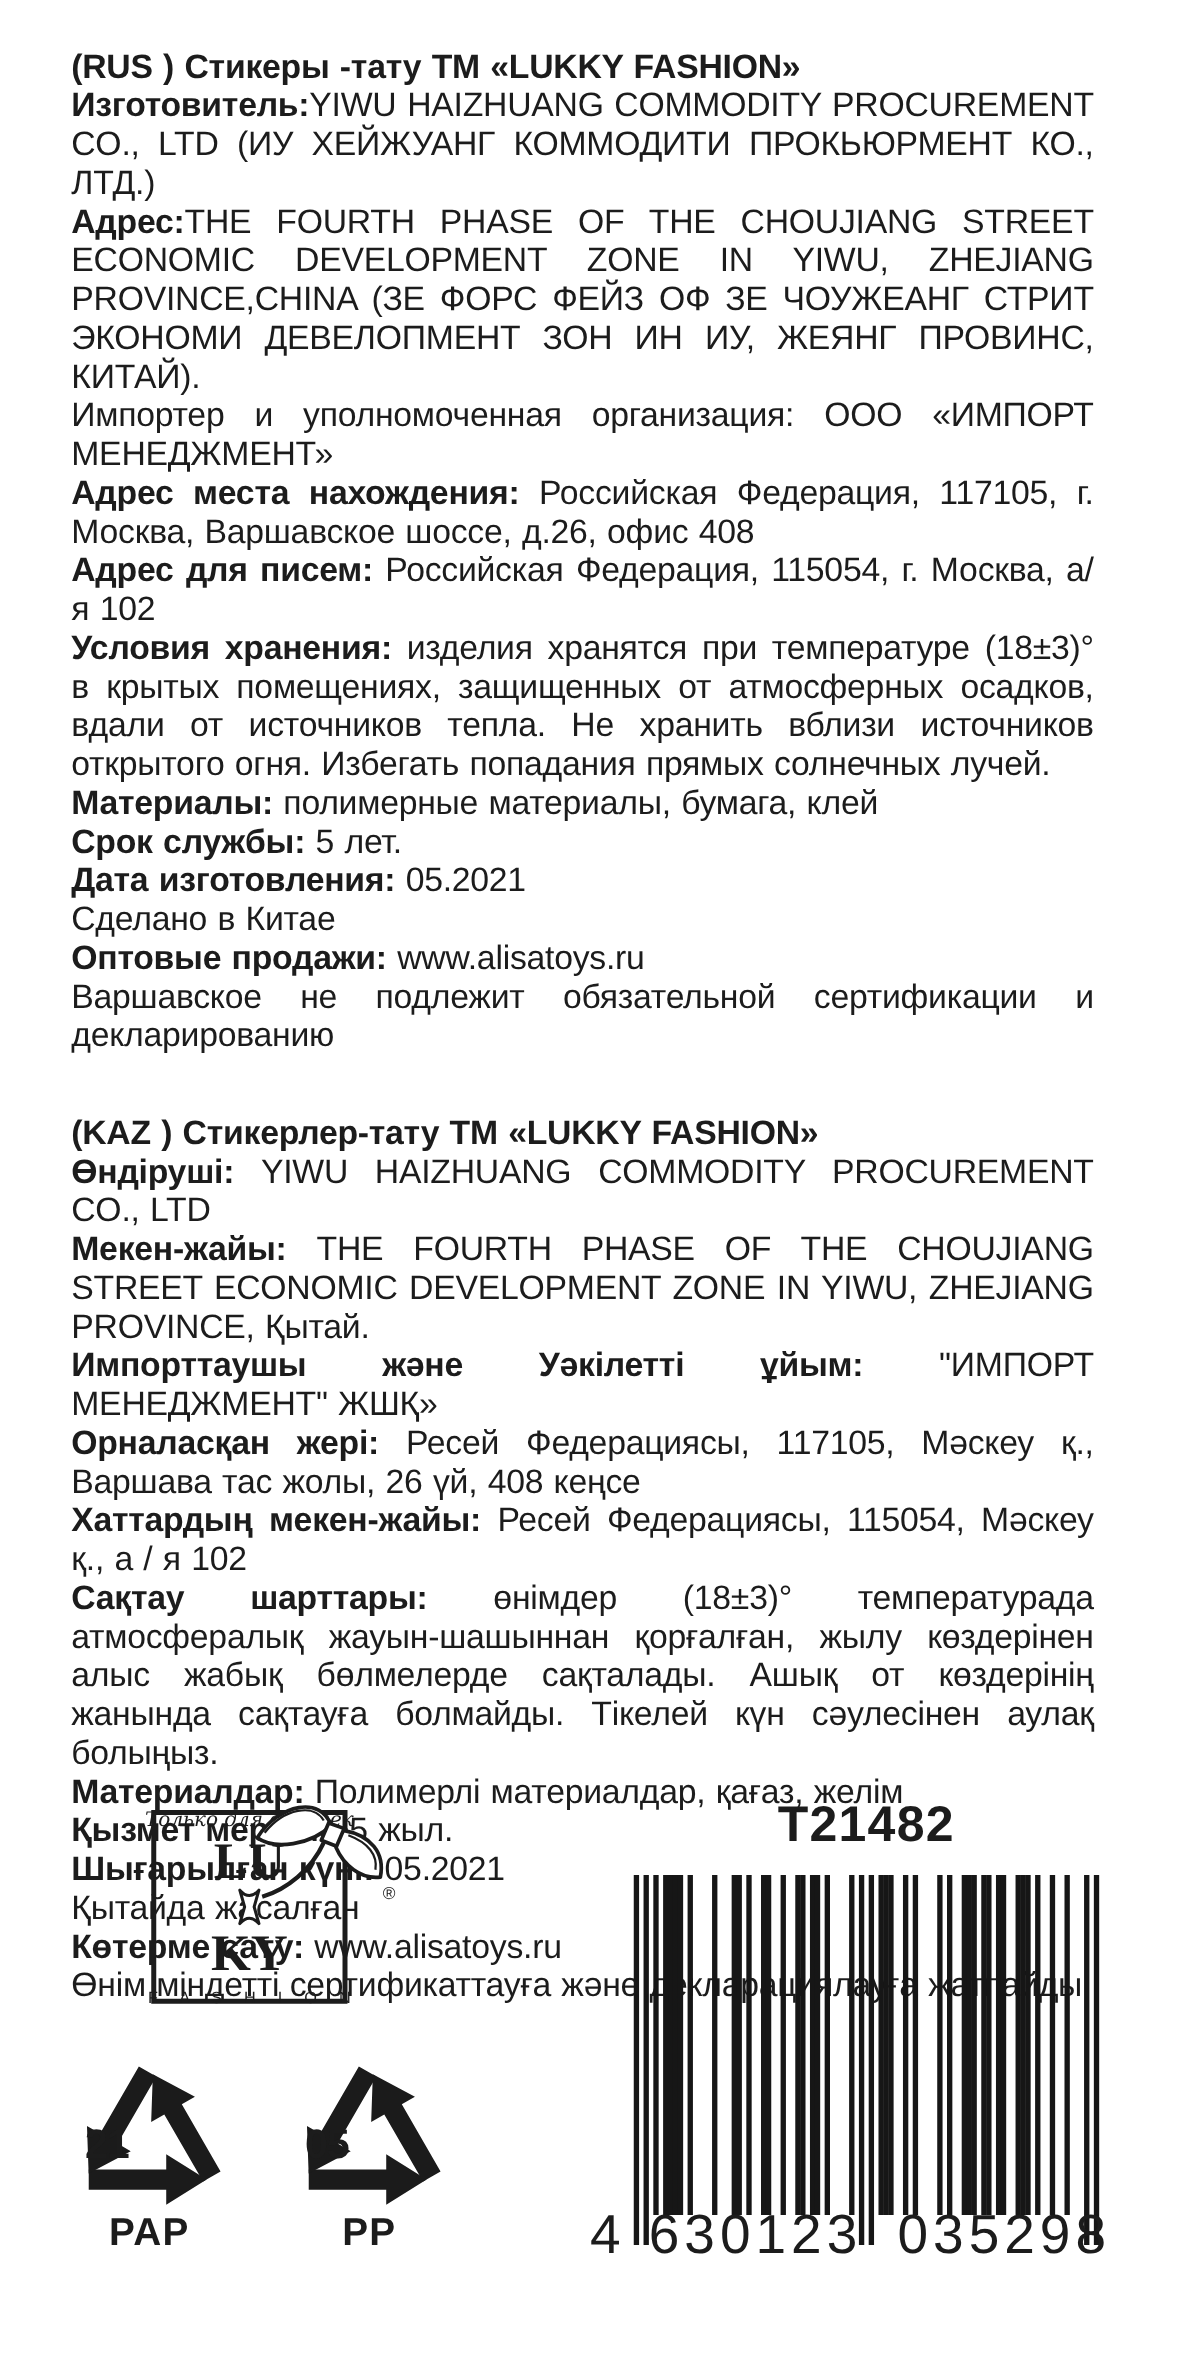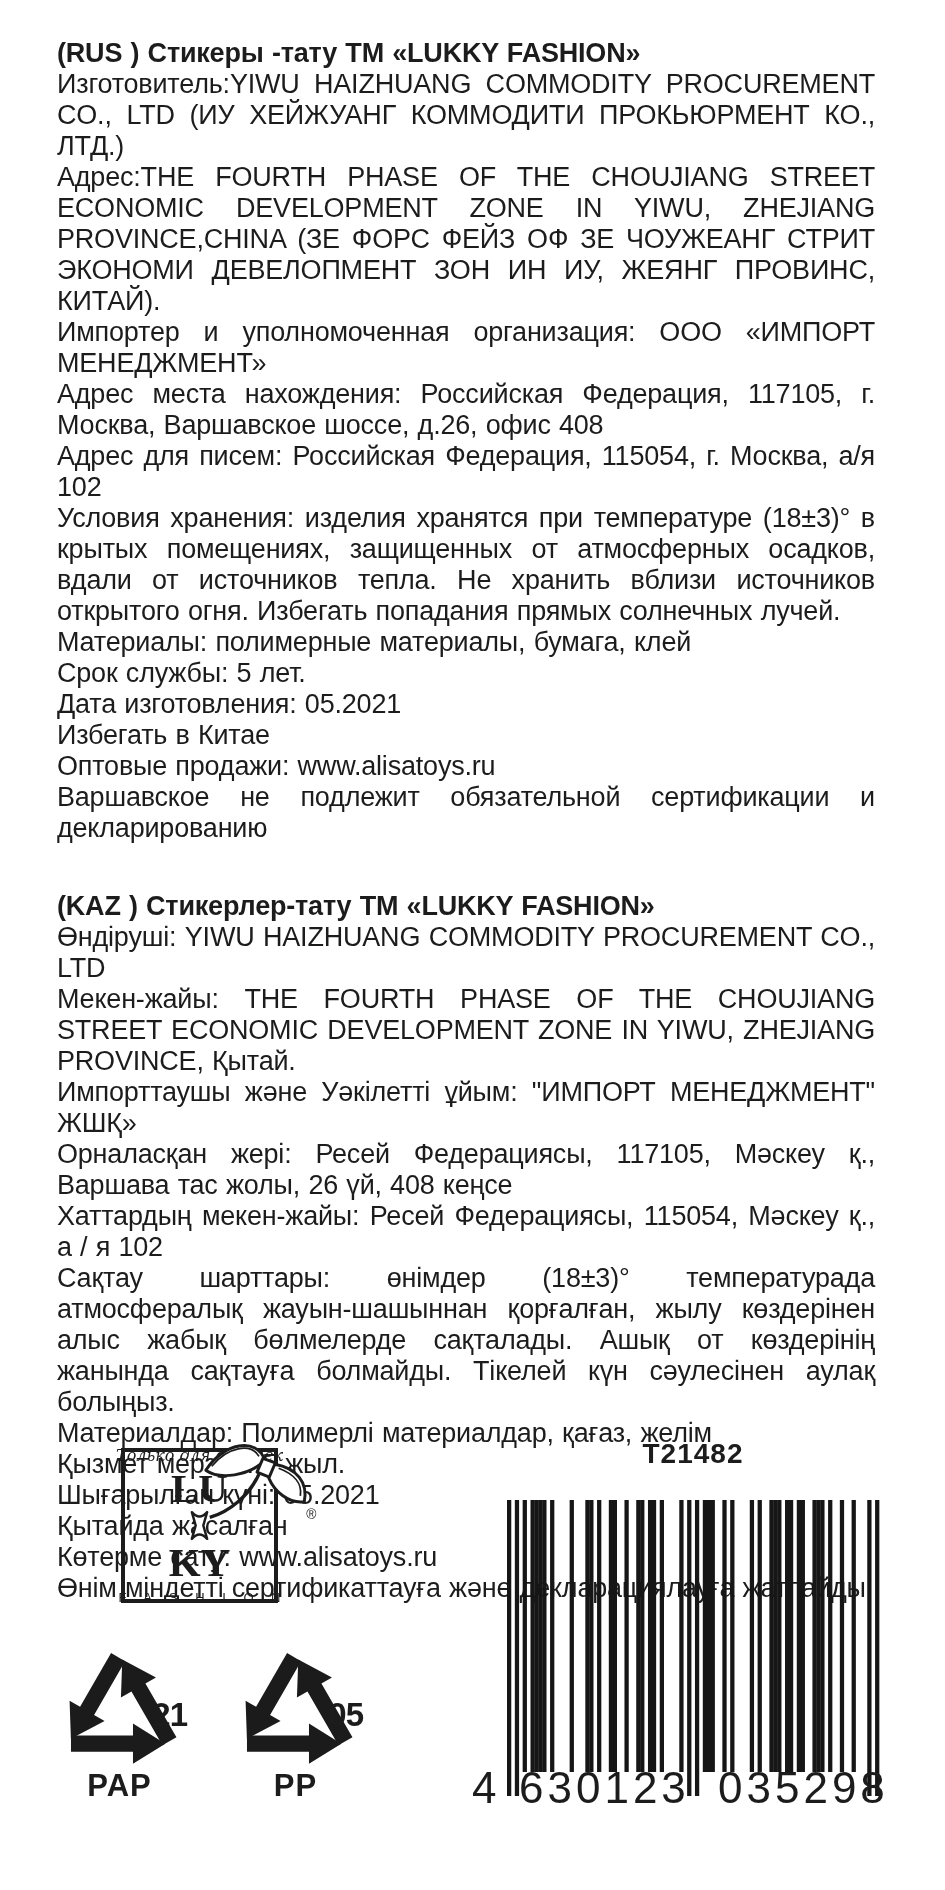--- a/index.html
+++ b/index.html
@@ -10,21 +10,21 @@
   }
   
   .textblock{
     position:absolute;left:57px;top:38px;width:818px;
     font-size:27px;line-height:31px;text-align:justify;
     letter-spacing:-0.2px;word-spacing:1px;
   }
   .textblock p{margin:0;}
   .textblock .title{font-weight:700;text-align:left;}
   .gap{height:47px;}
-  .textblock b{font-weight:400;}
+  .textblock b{font-weight:700;}
   
   .logo-box{
     position:absolute;left:121px;top:1448px;width:157px;height:155px;
     border:4px solid #1c1c1c;box-sizing:border-box;
     display:flex;flex-direction:column;align-items:center;justify-content:center;
   }
   .logo-tagline{
     font-family:"DejaVu Serif","Liberation Serif",serif;font-style:italic;
     font-size:16px;white-space:nowrap;margin-top:0;
   }
@@ -33,33 +33,33 @@
     font-size:41px;line-height:1;display:flex;align-items:center;margin-top:3px;flex-direction:column;
   }
   .minibow{width:21px;height:33px;margin:0 1px;}
   .logo-fashion{
     font-size:13px;letter-spacing:7px;margin-top:7px;padding-left:7px;white-space:nowrap;
   }
   .bow{position:absolute;top:-16px;right:-48px;width:128px;height:92px;}
   
   .tcode{
     position:absolute;left:507px;top:1438px;width:372px;text-align:center;
-    font-size:28px;font-weight:700;letter-spacing:1px;
+    font-size:40px;font-weight:700;letter-spacing:1px;
   }
   .barcode{position:absolute;left:507px;top:1500px;width:372px;height:312px;}
   .barcode svg{position:absolute;left:0;top:0;overflow:visible;}
   .bc-digit{position:absolute;top:266px;font-size:44px;line-height:1;}
   .bc-first{left:-35px;}
   .bc-left{left:12px;width:162px;text-align:center;letter-spacing:4px;}
   .bc-right{left:198px;width:166px;text-align:center;letter-spacing:4px;margin-left:13px;}
   
   .recycle{position:absolute;top:1652px;width:135px;text-align:center;}
   .recycle svg{width:135px;height:124px;display:block;}
   .recycle-num{
-    position:absolute;left:0;top:44px;width:100%;text-align:right;
+    position:absolute;left:16px;top:44px;width:100%;text-align:left;
     font-size:33px;font-weight:700;letter-spacing:-1px;
   }
   .recycle-mat{display:block;margin-top:-8px;font-size:31px;font-weight:700;letter-spacing:1px;}
 </style>
 </head>
 <body>
 
 <div class="page">
 
   <div class="textblock">
@@ -68,21 +68,21 @@
       <div>
           <p><b>Изготовитель:</b><span>YIWU HAIZHUANG COMMODITY PROCUREMENT CO., LTD (ИУ ХЕЙЖУАНГ КОММОДИТИ ПРОКЬЮРМЕНТ КО., ЛТД.)</span></p>
           <p><b>Адрес:</b><span>THE FOURTH PHASE OF THE CHOUJIANG STREET ECONOMIC DEVELOPMENT ZONE IN YIWU, ZHEJIANG PROVINCE,CHINA  (ЗЕ ФОРС ФЕЙЗ ОФ ЗЕ ЧОУЖЕАНГ СТРИТ ЭКОНОМИ ДЕВЕЛОПМЕНТ ЗОН ИН ИУ, ЖЕЯНГ ПРОВИНС, КИТАЙ).</span></p>
           <p><span>Импортер и уполномоченная организация: ООО «ИМПОРТ МЕНЕДЖМЕНТ»</span></p>
           <p><b>Адрес места нахождения: </b><span>Российская Федерация, 117105, г. Москва, Варшавское шоссе, д.26, офис 408</span></p>
           <p><b>Адрес для писем: </b><span>Российская Федерация, 115054, г. Москва, а/я 102</span></p>
           <p><b>Условия хранения: </b><span>изделия хранятся при температуре (18±3)° в крытых помещениях, защищенных от атмосферных осадков, вдали от источников тепла. Не хранить вблизи источников открытого огня. Избегать попадания прямых солнечных лучей.</span></p>
           <p><b>Материалы: </b><span>полимерные материалы, бумага, клей</span></p>
           <p><b>Срок службы: </b><span>5  лет.</span></p>
           <p><b>Дата изготовления: </b><span>05.2021</span></p>
-          <p><span>Избегать в Китае</span></p>
+          <p><span>Сделано в Китае</span></p>
           <p><b>Оптовые продажи: </b><span>www.alisatoys.ru</span></p>
           <p><span>Варшавское не подлежит обязательной сертификации и декларированию</span></p>
         </div>
     </section>
     <div class="gap"></div>
     <section>
       <p class="title">(KAZ ) Стикерлер-тату ТМ  «LUKKY FASHION»</p>
       <div>
           <p><b>Өндіруші: </b><span>YIWU HAIZHUANG COMMODITY PROCUREMENT CO., LTD</span></p>
           <p><b>Мекен-жайы: </b><span>THE FOURTH PHASE OF THE CHOUJIANG STREET ECONOMIC DEVELOPMENT ZONE IN YIWU, ZHEJIANG PROVINCE, Қытай.</span></p>

